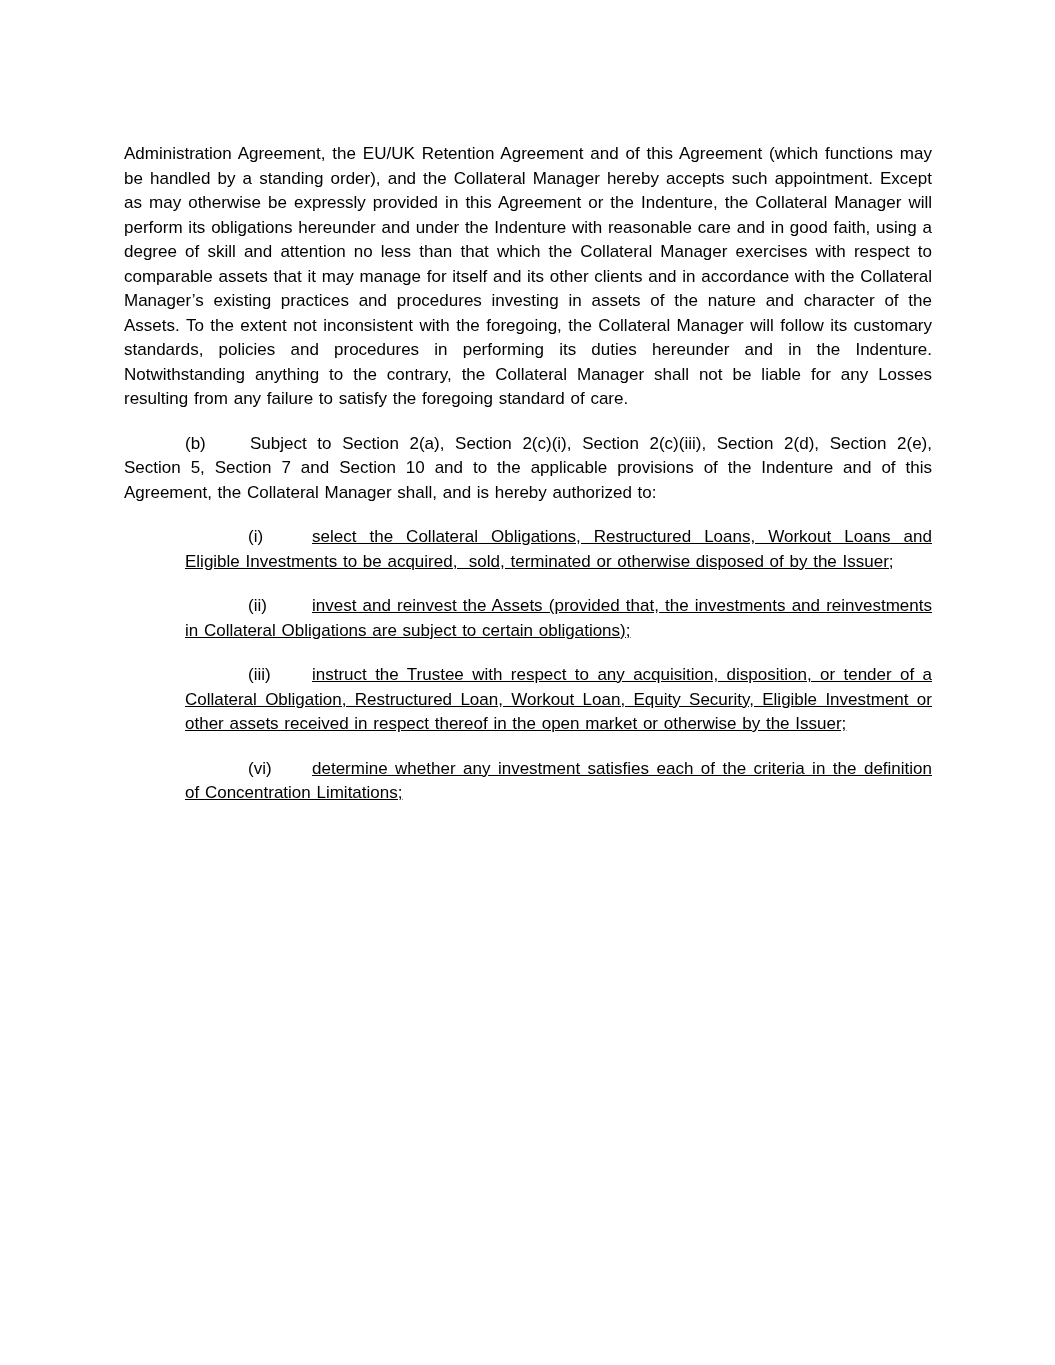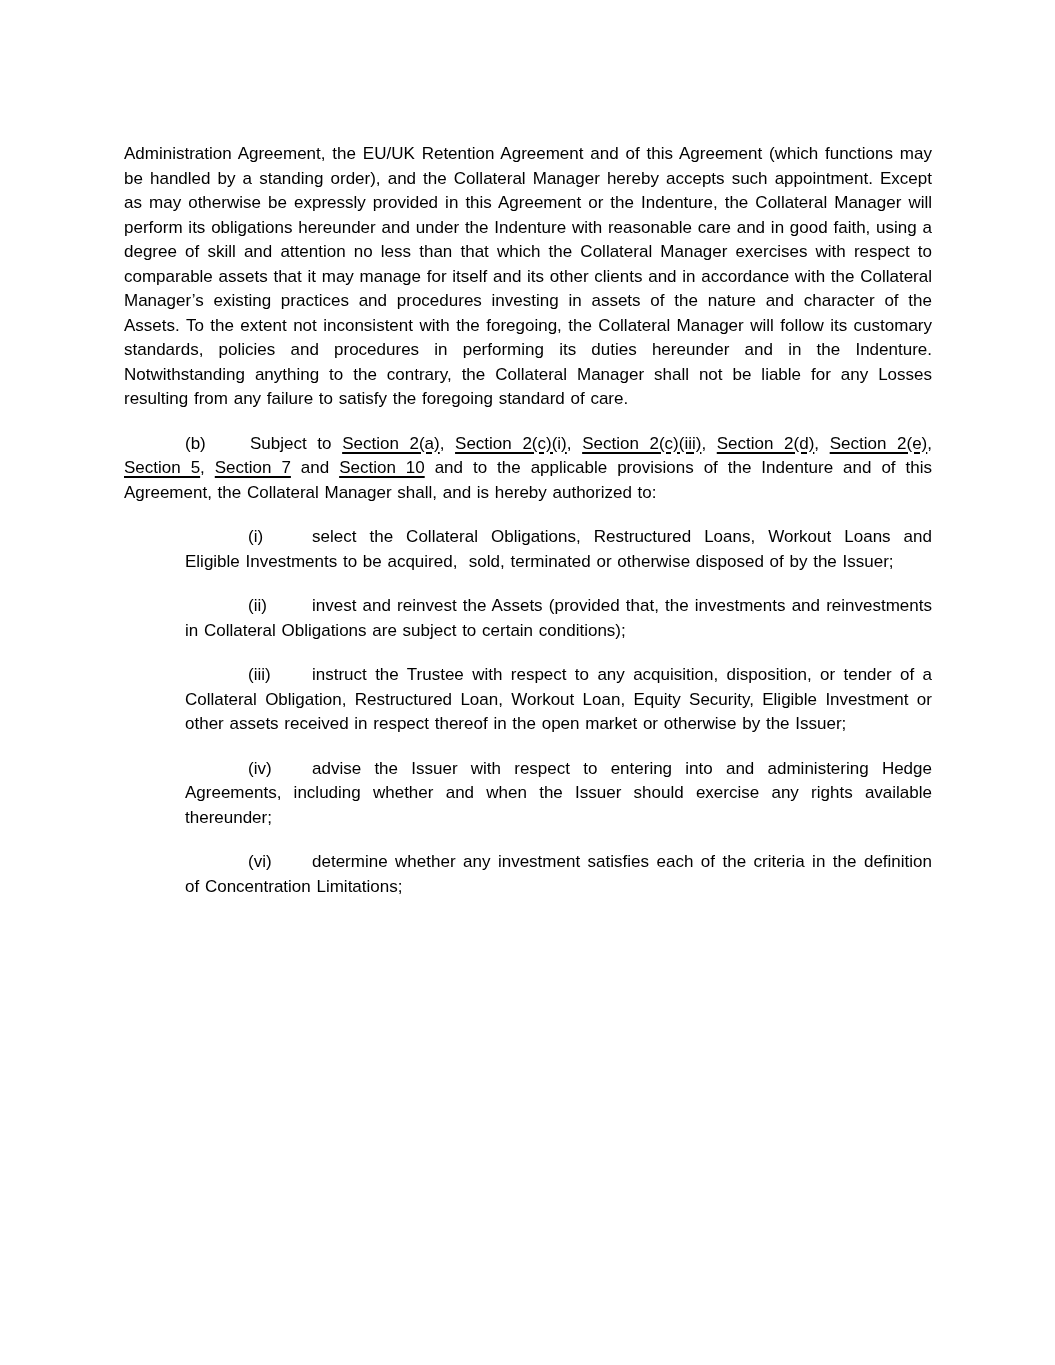--- a/index.html
+++ b/index.html
@@ -32,50 +32,49 @@
   }
   .content p:last-child {
     margin-bottom: 0;
   }
   p.clause-b {
     text-indent: 61px;
   }
   p.item {
     margin-left: 61px;
     text-indent: 63px;
+    text-decoration: underline;
   }
   .tab-label {
     display: inline-block;
     text-indent: 0;
   }
   .clause-label { width: 65px; }
   .item-label   { width: 64px; }
   .u {
-    text-decoration: underline;
     text-decoration-thickness: 1.5px;
     text-underline-offset: 3px;
   }
 </style>
 </head>
 <body>
 
 <div class="page">
   <div class="content">
 
     <p>Administration Agreement, the EU/UK Retention Agreement and of this Agreement (which functions may be handled by a standing order), and the Collateral Manager hereby accepts such appointment. Except as may otherwise be expressly provided in this Agreement or the Indenture, the Collateral Manager will perform its obligations hereunder and under the Indenture with reasonable care and in good faith, using a degree of skill and attention no less than that which the Collateral Manager exercises with respect to comparable assets that it may manage for itself and its other clients and in accordance with the Collateral Manager’s existing practices and procedures investing in assets of the nature and character of the Assets. To the extent not inconsistent with the foregoing, the Collateral Manager will follow its customary standards, policies and procedures in performing its duties hereunder and in the Indenture. Notwithstanding anything to the contrary, the Collateral Manager shall not be liable for any Losses resulting from any failure to satisfy the foregoing standard of care.</p>
 
     <p class="clause-b"><span class="tab-label clause-label">(b)</span><span>Subject to </span><span class="u">Section 2(a)</span><span>, </span><span class="u">Section 2(c)(i)</span><span>, </span><span class="u">Section 2(c)(iii)</span><span>, </span><span class="u">Section 2(d)</span><span>, </span><span class="u">Section 2(e)</span><span>, </span><span class="u">Section 5</span><span>, </span><span class="u">Section 7</span><span> and </span><span class="u">Section 10</span><span> and to the applicable provisions of the Indenture and of this Agreement, the Collateral Manager shall, and is hereby authorized to:</span></p>
 
     <p class="item"><span class="tab-label item-label">(i)</span><span>select the Collateral Obligations, Restructured Loans, Workout Loans and Eligible Investments to be acquired,&nbsp; sold, terminated or otherwise disposed of by the Issuer;</span></p>
 
-    <p class="item"><span class="tab-label item-label">(ii)</span><span>invest and reinvest the Assets (provided that, the investments and reinvestments in Collateral Obligations are subject to certain conditions);</span></p>
+    <p class="item"><span class="tab-label item-label">(ii)</span><span>invest and reinvest the Assets (provided that, the investments and reinvestments in Collateral Obligations are subject to certain obligations);</span></p>
 
     <p class="item"><span class="tab-label item-label">(iii)</span><span>instruct the Trustee with respect to any acquisition, disposition, or tender of a Collateral Obligation, Restructured Loan, Workout Loan, Equity Security, Eligible Investment or other assets received in respect thereof in the open market or otherwise by the Issuer;</span></p>
 
-    <p class="item"><span class="tab-label item-label">(iv)</span><span>advise the Issuer with respect to entering into and administering Hedge Agreements, including whether and when the Issuer should exercise any rights available thereunder;</span></p>
 
 
     <p class="item"><span class="tab-label item-label">(vi)</span><span>determine whether any investment satisfies each of the criteria in the definition of Concentration Limitations;</span></p>
 
 
 
 
   </div>
 </div>
 

